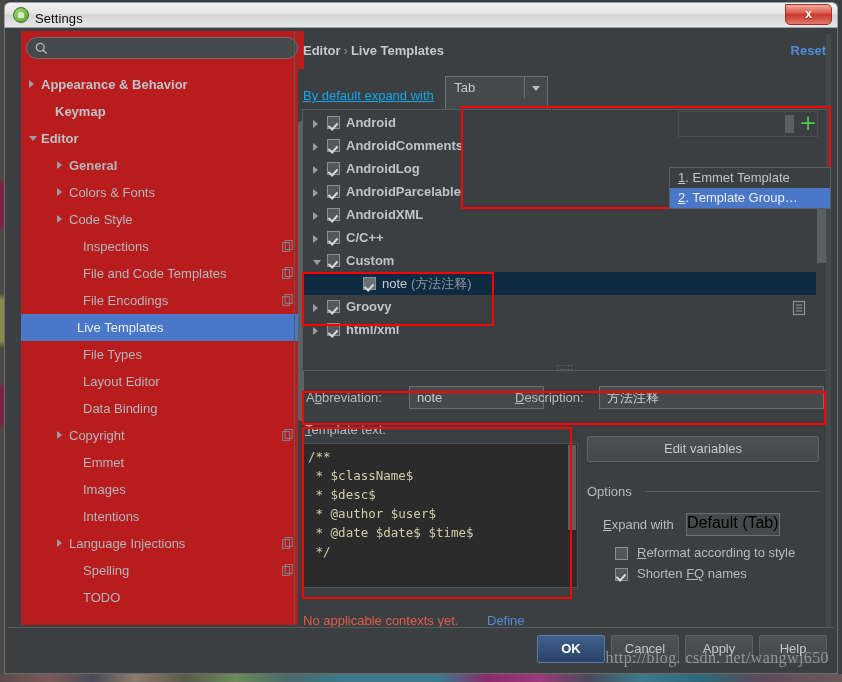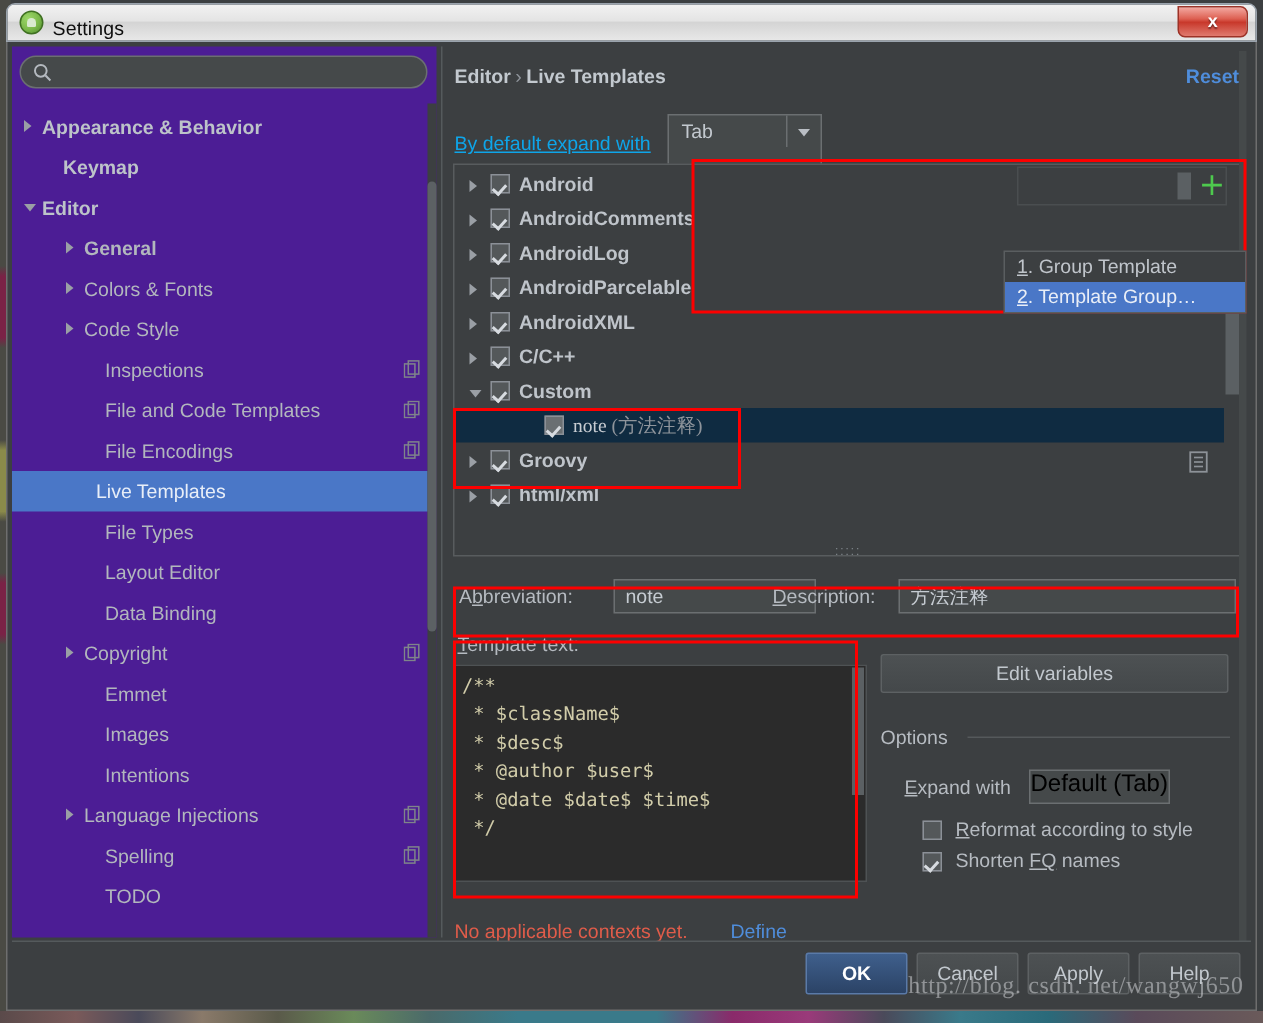--- a/index.html
+++ b/index.html
@@ -79,22 +79,22 @@
   #body {
     position: absolute; left: 4px; top: 28px; width: 834px; height: 646px;
     background: #3c3f41;
     border: 1px solid #6e6e6e;
     border-top: none;
     box-sizing: border-box;
   }
 
   
   #sidebar {
-    position: absolute; left: 3px; top: 3px; width: 283px; height: 594px;
-    background: #4c1d95;
+    position: absolute; left: 16px; top: 3px; width: 283px; height: 594px;
+    background: #b91c1c;
     box-sizing: border-box;
   }
   .search-box {
     position: absolute; left: 5px; top: 6px; width: 272px; height: 22px;
     border: 1px solid #6b6f71; border-radius: 11px;
     background: #45494a; box-sizing: border-box;
   }
   .search-icon {
     position: absolute; left: 8px; top: 4px; width: 13px; height: 13px;
   }
@@ -530,21 +530,21 @@
               <span class="cb" style="left: 24px;"></span>
               <span class="tpl-label" style="left: 43px;">C/C++</span>
             </div>
             <div class="tpl-row">
               <span class="tri down" style="left: 10px;"></span>
               <span class="cb" style="left: 24px;"></span>
               <span class="tpl-label" style="left: 43px;">Custom</span>
             </div>
             <div class="tpl-row child selected-row" style="width: 513px;">
               <span class="cb bright" style="left: 60px;"></span>
-              <span class="tpl-label" style="left: 79px; font-family: Liberation Serif, serif;">note<span class="dim"> (方法注释)</span></span>
+              <span class="tpl-label" style="left: 79px;">note<span class="dim"> (方法注释)</span></span>
             </div>
             <div class="tpl-row">
               <span class="tri right" style="left: 10px;"></span>
               <span class="cb" style="left: 24px;"></span>
               <span class="tpl-label" style="left: 43px;">Groovy</span>
             </div>
             <div class="tpl-row">
               <span class="tri right" style="left: 10px;"></span>
               <span class="cb" style="left: 24px;"></span>
               <span class="tpl-label" style="left: 43px;">html/xml</span>
@@ -561,21 +561,21 @@
           <line x1="4" y1="11" x2="10" y2="11" stroke="#8d9298" stroke-width="1.1"></line>
         </svg>
       </div>
 
       <div id="addbar">
         <div class="addbar-sep"></div>
         <div class="plus-btn">+</div>
       </div>
 
       <div id="dropdown">
-          <div class="dd-item"><u>1</u><span>. Group Template</span></div>
+          <div class="dd-item"><u>1</u><span>. Emmet Template</span></div>
           <div class="dd-item hl"><u>2</u><span>. Template Group…</span></div>
         </div>
 
       <div id="abbr-row">
         <span class="fld-label" style="left:4px;">
           <span>A</span><u>b</u><span>breviation:</span>
         </span>
         <div class="fld" style="left:107px; width:135px;">note</div>
         <span class="fld-label" style="left:508px;"></span>
         <span class="fld-label" style="left:0;"></span>

